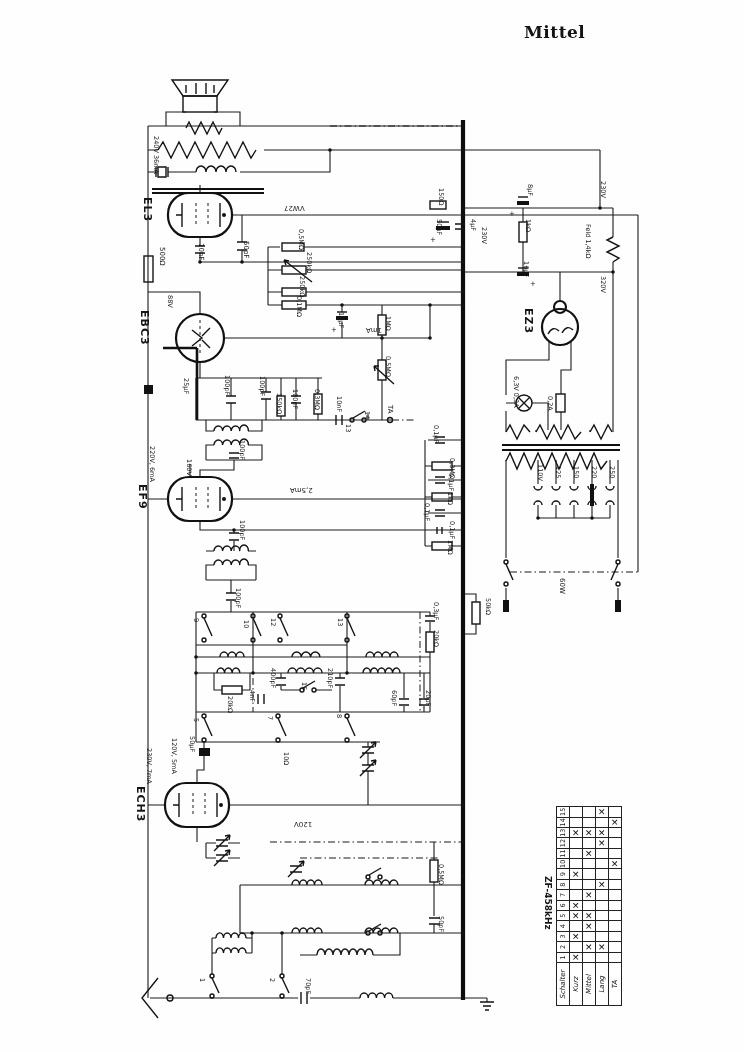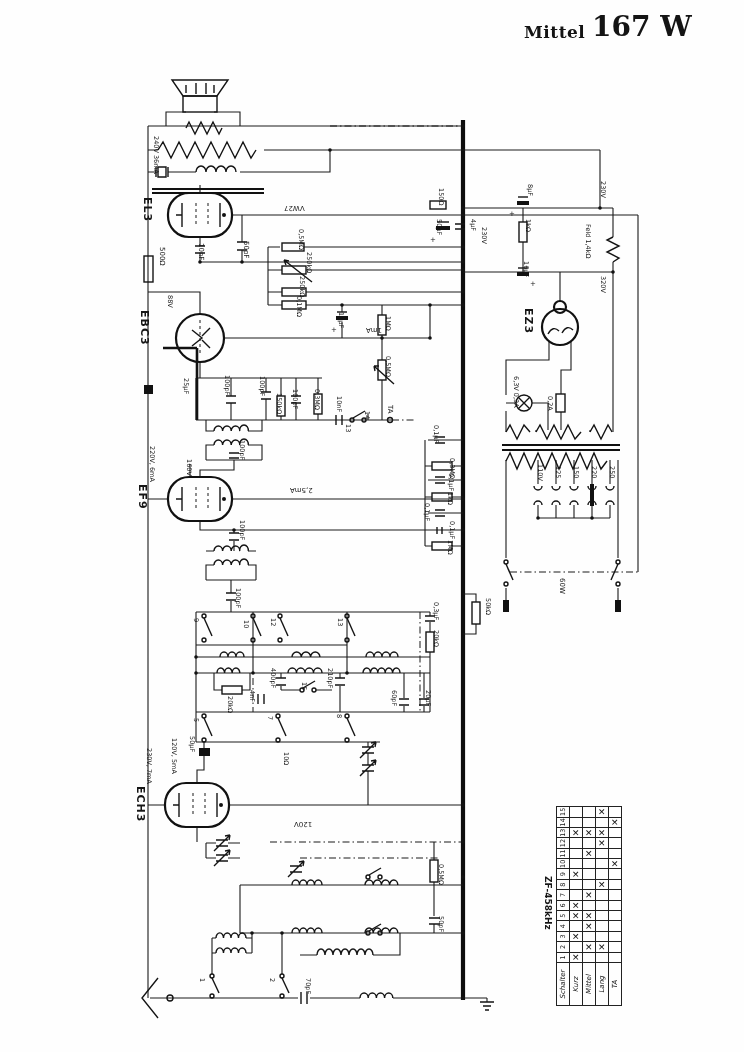--- a/index.html
+++ b/index.html
@@ -383,21 +383,20 @@
         <circle cx="253" cy="673" r="1.8"></circle>
     <circle cx="347" cy="673" r="1.8"></circle>
         <circle cx="252" cy="933" r="1.8"></circle>
         <circle cx="282" cy="933" r="1.8"></circle>
     <circle cx="538" cy="518" r="1.8"></circle>
         <circle cx="592" cy="518" r="1.8"></circle>
   </g>
 </svg>
 
 <span class="title t-brand">Mittel</span>
-<span class="title t-model">167 W</span>
 
 <span class="lbl r90 big" style="left:151px;top:197px">EL3</span>
 <span class="lbl r90 big" style="left:148px;top:310px">EBC3</span>
 <span class="lbl r90 big" style="left:146px;top:484px">EF9</span>
 <span class="lbl r90 big" style="left:144px;top:786px">ECH3</span>
 <span class="lbl r90 big" style="left:532px;top:308px">EZ3</span>
 
 <span class="lbl r90 sm" style="left:160px;top:136px">240V 36mA</span>
 <span class="lbl r90" style="left:166px;top:247px">500Ω</span>
 <span class="lbl r90" style="left:205px;top:243px">10nF</span>

